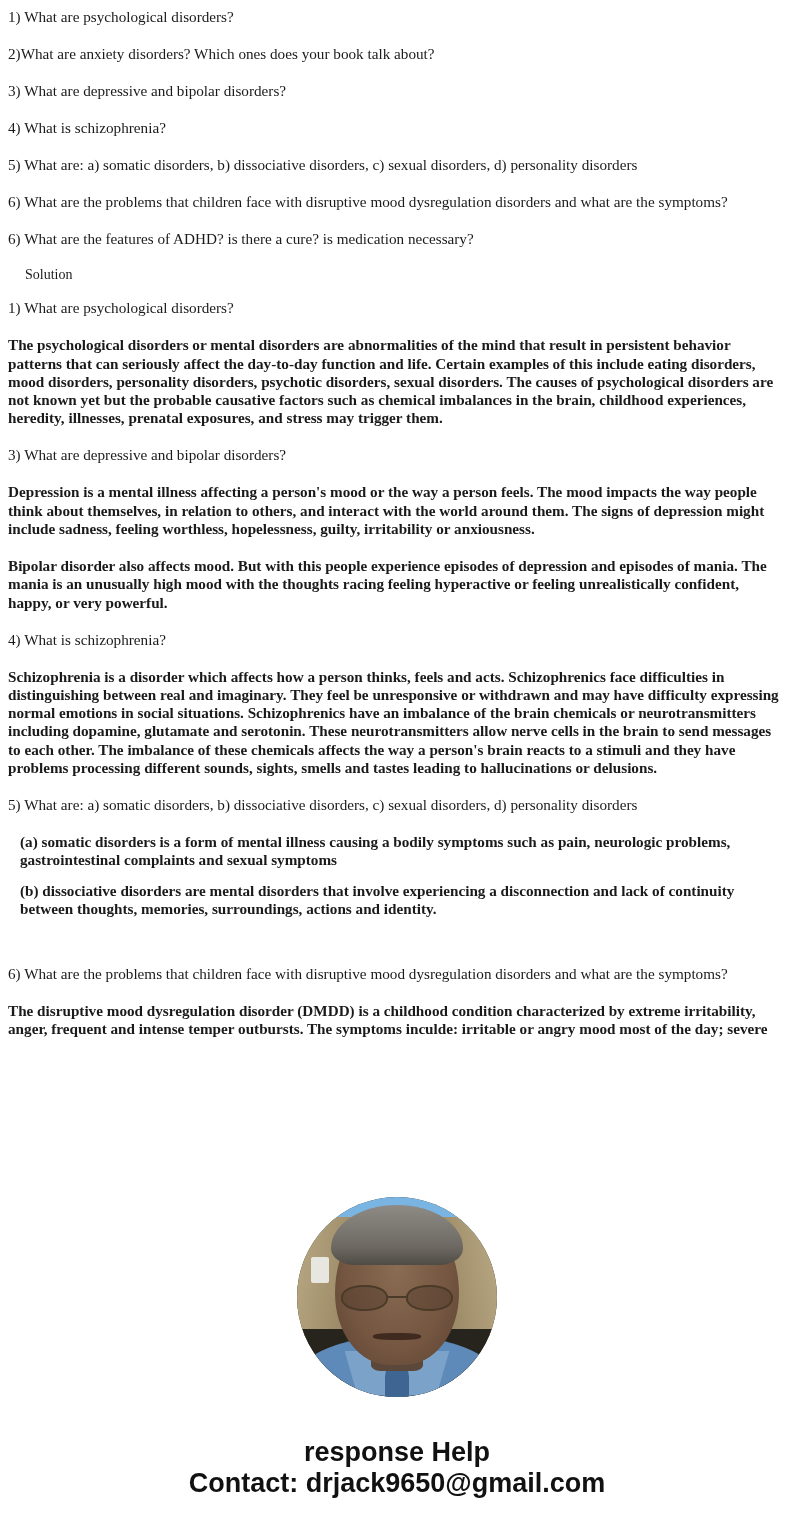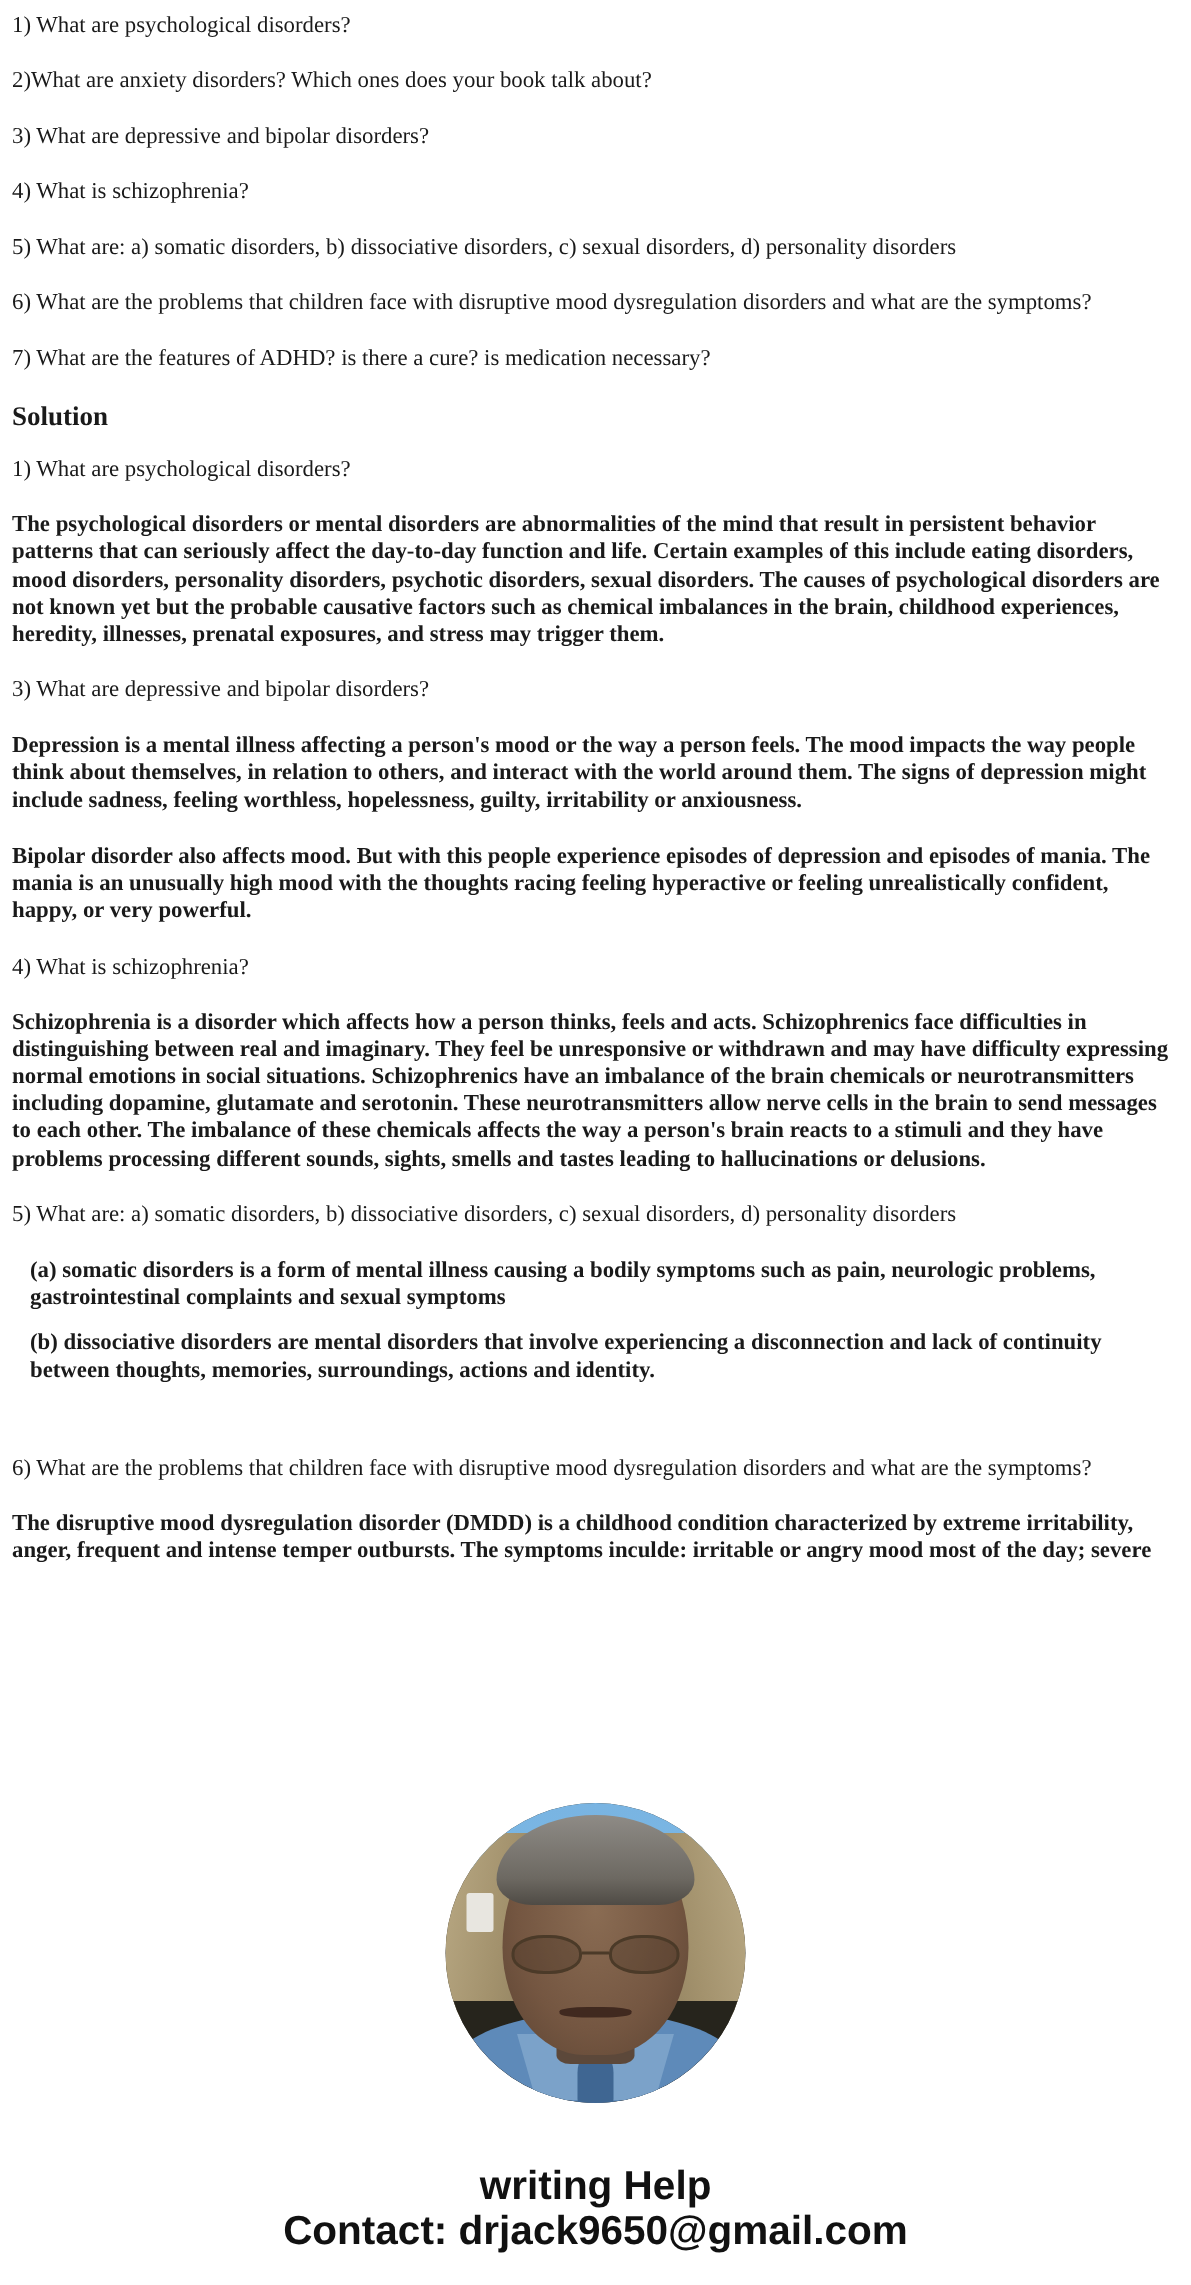--- a/index.html
+++ b/index.html
@@ -29,23 +29,23 @@
   }
   .qline {
     font-size: 15.2px;
     line-height: 1.18;
     margin: 0 0 19px 0;
     white-space: nowrap;
   }
 
   
   .solution-heading {
-    padding: 0 8px;
-    font-size: 18px;
-    font-weight: bold;
+    padding: 0 25px;
+    font-size: 14px;
+    font-weight: normal;
     margin: 0 0 16px 0;
     line-height: 1.2;
   }
 
   
   .body-wrap {
     position: relative;
     height: 866px;
     overflow: hidden;
   }
@@ -218,21 +218,21 @@
 
 <div class="page">
 
   <div class="qlist">
     <p class="qline">1) What are psychological disorders?</p>
     <p class="qline">2)What are anxiety disorders? Which ones does your book talk about?</p>
     <p class="qline">3) What are depressive and bipolar disorders?</p>
     <p class="qline">4) What is schizophrenia?</p>
     <p class="qline">5) What are: a) somatic disorders, b) dissociative disorders, c) sexual disorders, d) personality disorders</p>
     <p class="qline">6) What are the problems that children face with disruptive mood dysregulation disorders and what are the symptoms?</p>
-    <p class="qline">7) What are the features of ADHD? is there a cure? is medication necessary?</p>
+    <p class="qline">6) What are the features of ADHD? is there a cure? is medication necessary?</p>
   </div>
 
   <h2 class="solution-heading">Solution</h2>
 
   <div class="body-wrap">
     <div class="body-inner">
 
       <p class="qhead">1) What are psychological disorders?</p>
       <p class="para">The psychological disorders or mental disorders are abnormalities of the mind that result in persistent behavior patterns that can seriously affect the day-to-day function and life. Certain examples of this include eating disorders, mood disorders, personality disorders, psychotic disorders, sexual disorders. The causes of psychological disorders are not known yet but the probable causative factors such as chemical imbalances in the brain, childhood experiences, heredity, illnesses, prenatal exposures, and stress may trigger them.</p>
 
@@ -275,17 +275,17 @@
       <div class="av-glasses">
         <div class="av-lens l"></div>
         <div class="av-lens r"></div>
         <div class="av-bridge"></div>
       </div>
       <div class="av-mouth"></div>
     </div>
   </div>
 
   <div class="promo">
-    <div class="promo-line">writing Help</div>
+    <div class="promo-line">response Help</div>
     <div class="promo-line">Contact: drjack9650@gmail.com</div>
   </div>
 
 </div>
 
 </body></html>

